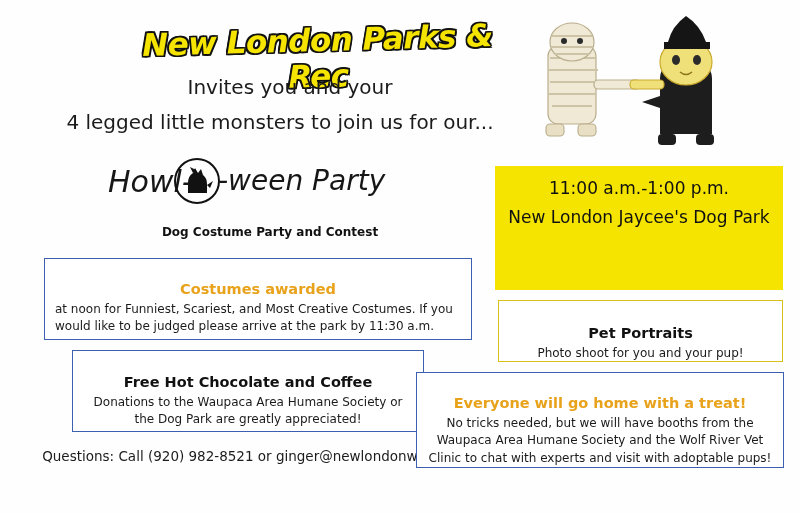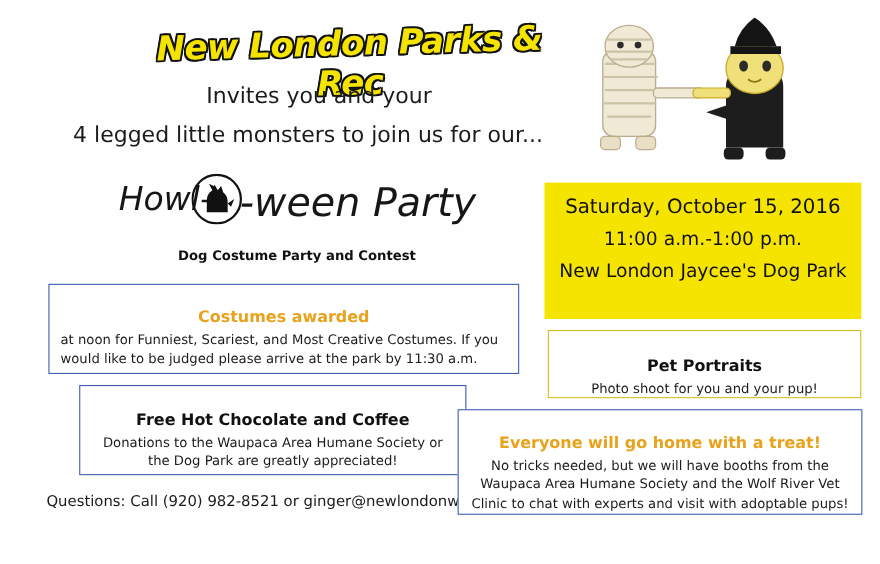--- a/index.html
+++ b/index.html
@@ -79,21 +79,21 @@
     font-family: "DejaVu Sans", sans-serif;
     font-size: 30px;
     font-style: italic;
     color: #161616;
   }
   .howl-right {
     position: absolute;
     left: 110px;
     top: 6px;
     font-family: "DejaVu Sans", sans-serif;
-    font-size: 36px;
+    font-size: 28px;
     font-style: italic;
     color: #161616;
   }
   .dog-badge {
     position: absolute;
     left: 66px;
     top: 0px;
     width: 46px;
     height: 46px;
   }
@@ -248,21 +248,20 @@
         <path d="M176 0 Q162 10 158 26 L196 26 Q190 9 176 0 Z" fill="#151515"></path>
         <path d="M132 86 L150 80 L150 92 Z" fill="#1d1d1d"></path>
         <rect x="120" y="64" width="34" height="9" rx="4" fill="#f0e07a" stroke="#caa92c" stroke-width="1.1"></rect>
         <rect x="148" y="118" width="18" height="11" rx="4" fill="#1d1d1d"></rect>
         <rect x="186" y="118" width="18" height="11" rx="4" fill="#1d1d1d"></rect>
       </g>
     </svg>
   </div>
 
   <div id="event-box">
-    <div class="event-line first">Saturday, October 15, 2016</div>
     <div class="event-line">11:00 a.m.-1:00 p.m.</div>
     <div class="event-line">New London Jaycee's Dog Park</div>
   </div>
 
   <div class="box box-blue" id="treat-box">
     <div class="box-heading amber">Everyone will go home with a treat!</div>
     <div class="box-body">No tricks needed, but we will have booths from the Waupaca Area Humane Society and the Wolf River Vet Clinic to chat with experts and visit with adoptable pups!</div>
   </div>
 
   <div class="box box-yellow" id="portraits-box">

